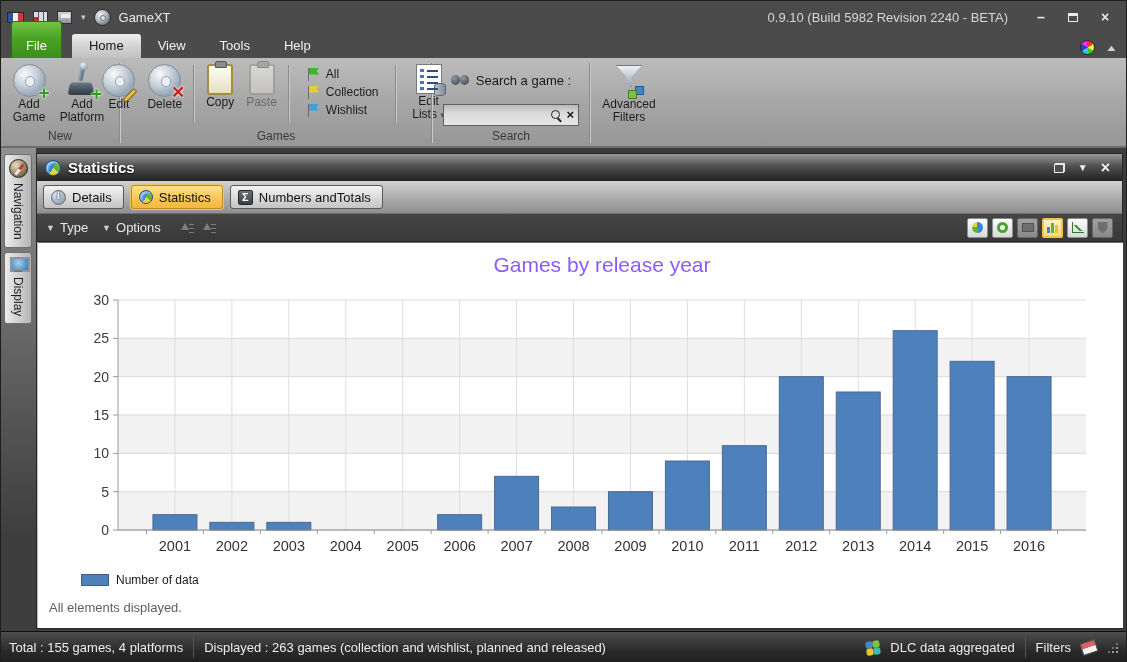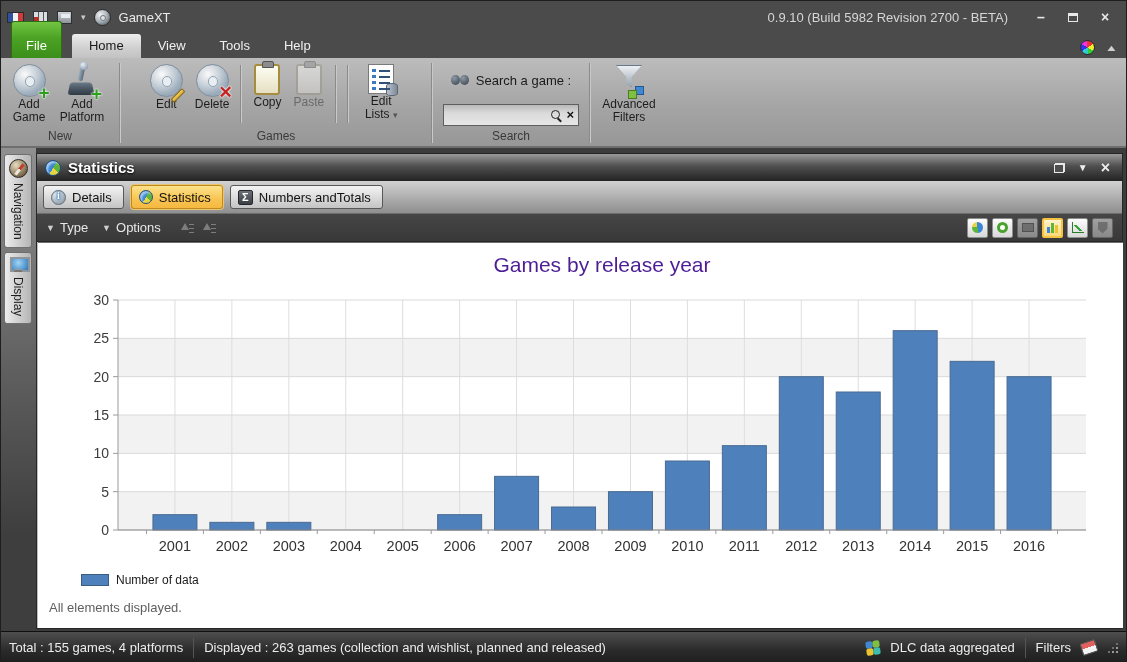--- a/index.html
+++ b/index.html
@@ -133,21 +133,21 @@
   .m-donut { width:11px; height:11px; border-radius:50%; border:3px solid #4aa32e; background:#fff; }
   .m-img { width:12px; height:9px; background:#9aa0a6; border:1px solid #666; }
   .m-bars { width:12px; height:11px; display:flex; align-items:flex-end; gap:1px; }
   .m-bars i { width:3px; display:block; }
   .m-bars i:nth-child(1){height:6px;background:#3a87d8;} .m-bars i:nth-child(2){height:10px;background:#5fb53a;} .m-bars i:nth-child(3){height:8px;background:#e8c530;}
   .m-line { width:12px; height:11px; border-left:1.5px solid #2a7a2a; border-bottom:1.5px solid #2a7a2a; position:relative; }
   .m-line::after { content:''; position:absolute; left:0; bottom:1px; width:10px; height:6px; background:linear-gradient(45deg, transparent 40%, #3aa03a 40%, #3aa03a 60%, transparent 60%); }
   .m-shield { width:10px; height:12px; background:#9aa0a6; clip-path:polygon(0 0,100% 0,100% 60%,50% 100%,0 60%); }
 
   .pcontent { position:absolute; left:1px; top:88px; width:1085px; height:386px; background:#ffffff; border-top:1px solid #6e6e6e; }
-  .chart-title { position:absolute; left:80px; top:10px; width:968px; text-align:center; font-size:21px; color:#4c1d95; }
+  .chart-title { position:absolute; left:80px; top:10px; width:968px; text-align:center; font-size:21px; color:#8b5cf6; }
   #chart-svg { position:absolute; left:5px; top:8px; }
   #chart-svg text { font-family:"Liberation Sans",sans-serif; }
   .legend { position:absolute; left:43px; top:330px; display:flex; align-items:center; gap:7px; }
   .swatch { width:28px; height:12px; background:#4e81bc; border:1px solid #3d5c82; }
   .legend-label { font-size:12px; color:#1a1a1a; }
   .footer-note { position:absolute; left:11px; top:357px; font-size:13px; color:#5f5f5f; }
 
   
   .statusbar { position:absolute; left:0; top:630px; width:100%; height:32px; background:linear-gradient(#4e4e4e,#2a2a2a 60%,#1f1f1f); border-top:1px solid #111; display:flex; align-items:center; padding:0 8px; gap:10px; color:#ececec; font-size:13px; }
   .ssep { width:1px; height:20px; background:#141414; border-right:1px solid #555; }
@@ -172,21 +172,21 @@
           <i></i>
           <i></i>
           <i></i>
         </span>
       <span class="grid-ic"></span>
       <span class="save-ic"></span>
       <span class="caret">▾</span>
     </div>
     <span class="cd-app"></span>
     <span class="app-title">GameXT</span>
-    <span class="version">0.9.10 (Build 5982 Revision 2700 - BETA)</span>
+    <span class="version">0.9.10 (Build 5982 Revision 2240 - BETA)</span>
     <div class="winbtns">
       <span class="wbtn">–</span>
       <span class="wbtn">
           <span class="max-box"></span>
         </span>
       <span class="wbtn">×</span>
     </div>
   </div>
 
   <div class="menubar">
@@ -241,20 +241,40 @@
         <div class="rsep" style="height:58px"></div>
         <div class="rbtn">
           <span class="clip"></span>
           <span class="blabel">Copy</span>
         </div>
         <div class="rbtn disabled">
           <span class="clip"></span>
           <span class="blabel">Paste</span>
         </div>
         <div class="rsep" style="height:58px"></div>
+        <div class="flagcol">
+          <span class="flagrow">
+              <span class="flg green">
+                <i></i>
+              </span>
+              <span>All</span>
+            </span>
+          <span class="flagrow">
+              <span class="flg yellow">
+                <i></i>
+              </span>
+              <span>Collection</span>
+            </span>
+          <span class="flagrow">
+              <span class="flg blue">
+                <i></i>
+              </span>
+              <span>Wishlist</span>
+            </span>
+        </div>
         <div class="rsep" style="height:58px"></div>
         <div class="rbtn">
           <span class="listic">
               <span class="listdb"></span>
             </span>
           <span class="blabel" style="width:42px"><span>Edit Lists</span> <span class="caret" style="color:#555">▾</span></span>
         </div>
       </div>
       <div class="rlabel">Games</div>
     </div>

